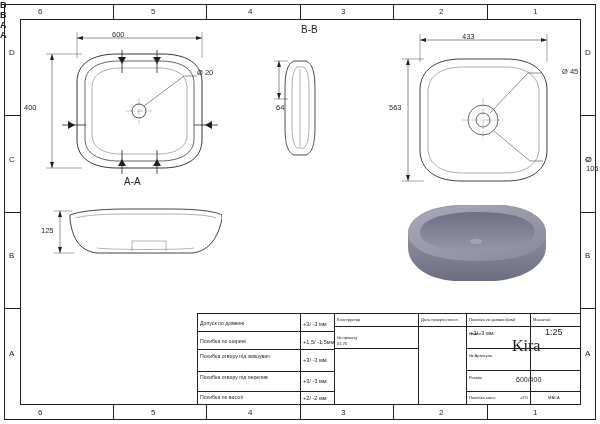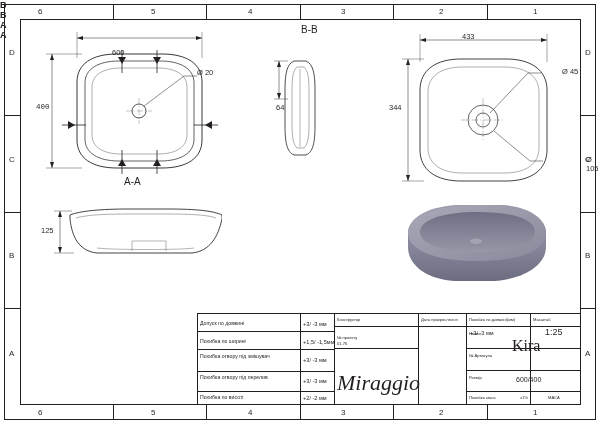--- a/index.html
+++ b/index.html
@@ -115,22 +115,22 @@
     <path d="M123,36 l-4,-7 l8,0 z" fill="#231f20"></path>
     <path d="M88,131 l-4,7 l8,0 z" fill="#231f20"></path>
     <path d="M123,131 l-4,7 l8,0 z" fill="#231f20"></path>
 
     <line x1="28" y1="97" x2="52" y2="97" stroke="#231f20" stroke-width="0.8"></line>
     <line x1="160" y1="97" x2="184" y2="97" stroke="#231f20" stroke-width="0.8"></line>
     <path d="M41,97 l-7,-4 l0,8 z" fill="#231f20"></path>
     <path d="M171,97 l7,-4 l0,8 z" fill="#231f20"></path>
   </svg>
 
-  <div class="dim" style="left:96px;top:48px;padding-left:16px;">600</div>
-  <div class="dim" style="left:36px;top:103px;font-family:Liberation Mono, monospace;">400</div>
+  <div class="dim" style="left:96px;top:30px;padding-left:16px;">600</div>
+  <div class="dim" style="left:24px;top:103px;">400</div>
   <div class="dim" style="left:197px;top:68px;">Ø 20</div>
 
   <div class="lbl-b" style="left:152px;top:55px;font-weight:bold;">B</div>
   <div class="lbl-b" style="left:152px;top:160px;font-weight:bold;">B</div>
   <div class="lbl-b" style="left:54px;top:113px;font-weight:bold;">A</div>
   <div class="lbl-b" style="left:214px;top:113px;font-weight:bold;">A</div>
   <div class="lbl" style="left:124px;top:177px;font-size:10px;">A-A</div>
 
   <div class="lbl" style="left:301px;top:25px;font-size:10px;">B-B</div>
 
@@ -168,21 +168,21 @@
     <path d="M22,12 l6,-2 l0,4 z" fill="#231f20"></path>
     <path d="M149,12 l-6,-2 l0,4 z" fill="#231f20"></path>
 
     <line x1="10" y1="31" x2="10" y2="153" stroke="#231f20" stroke-width="0.5"></line>
     <line x1="4" y1="31" x2="26" y2="31" stroke="#231f20" stroke-width="0.4"></line>
     <line x1="4" y1="153" x2="26" y2="153" stroke="#231f20" stroke-width="0.4"></line>
     <path d="M10,31 l-2,6 l4,0 z" fill="#231f20"></path>
     <path d="M10,153 l-2,-6 l4,0 z" fill="#231f20"></path>
   </svg>
   <div class="dim" style="left:462px;top:32px;">433</div>
-  <div class="dim" style="left:389px;top:103px;">344</div>
+  <div class="dim" style="left:389px;top:103px;">563</div>
   <div class="dim" style="left:538px;top:67px;padding-left:24px;">Ø 45</div>
   <div class="dim" style="left:538px;top:155px;margin-left:48px;">Ø 105</div>
 
   <svg class="abs" style="left:42px;top:205px;" width="180" height="60">
     <path d="M28,10 C38,6 58,4 87,4 L126,4 C155,4 172,6 180,10 L180,14 C176,32 168,46 150,48 L55,48 C37,46 30,32 28,14 Z" fill="none" stroke="#231f20" stroke-width="0.85"></path>
     <path d="M34,13 C44,10 62,9 88,9 L124,9 C150,9 166,10 174,13" fill="none" stroke="#6b6b6b" stroke-width="0.55"></path>
     <path d="M55,43 C70,45 140,45 152,43" fill="none" stroke="#6b6b6b" stroke-width="0.5"></path>
     <line x1="90" y1="36" x2="90" y2="46" stroke="#6b6b6b" stroke-width="0.5"></line>
     <line x1="124" y1="36" x2="124" y2="46" stroke="#6b6b6b" stroke-width="0.5"></line>
     <line x1="90" y1="36" x2="124" y2="36" stroke="#6b6b6b" stroke-width="0.5"></line>
@@ -274,15 +274,14 @@
   <div class="tblTextSm" style="position:absolute;left:469px;top:354px;">№ Артикула</div>
   <div class="tblTextSm" style="position:absolute;left:520px;top:354px;"></div>
 
   <div class="tblTextSm" style="position:absolute;left:469px;top:376px;">Розмір</div>
   <div class="cellval" style="position:absolute;left:516px;top:376px;font-size:7px;">600/400</div>
 
   <div class="tblTextSm" style="position:absolute;left:469px;top:396px;">Похибка маса</div>
   <div class="tblTextSm" style="position:absolute;left:520px;top:396px;">±1%</div>
   <div class="tblTextSm" style="position:absolute;left:548px;top:396px;">МАСА</div>
 
-  <div class="brand" style="position:absolute;left:337px;top:370px;">Miraggio</div>
 
 </div>
 
 </body></html>

